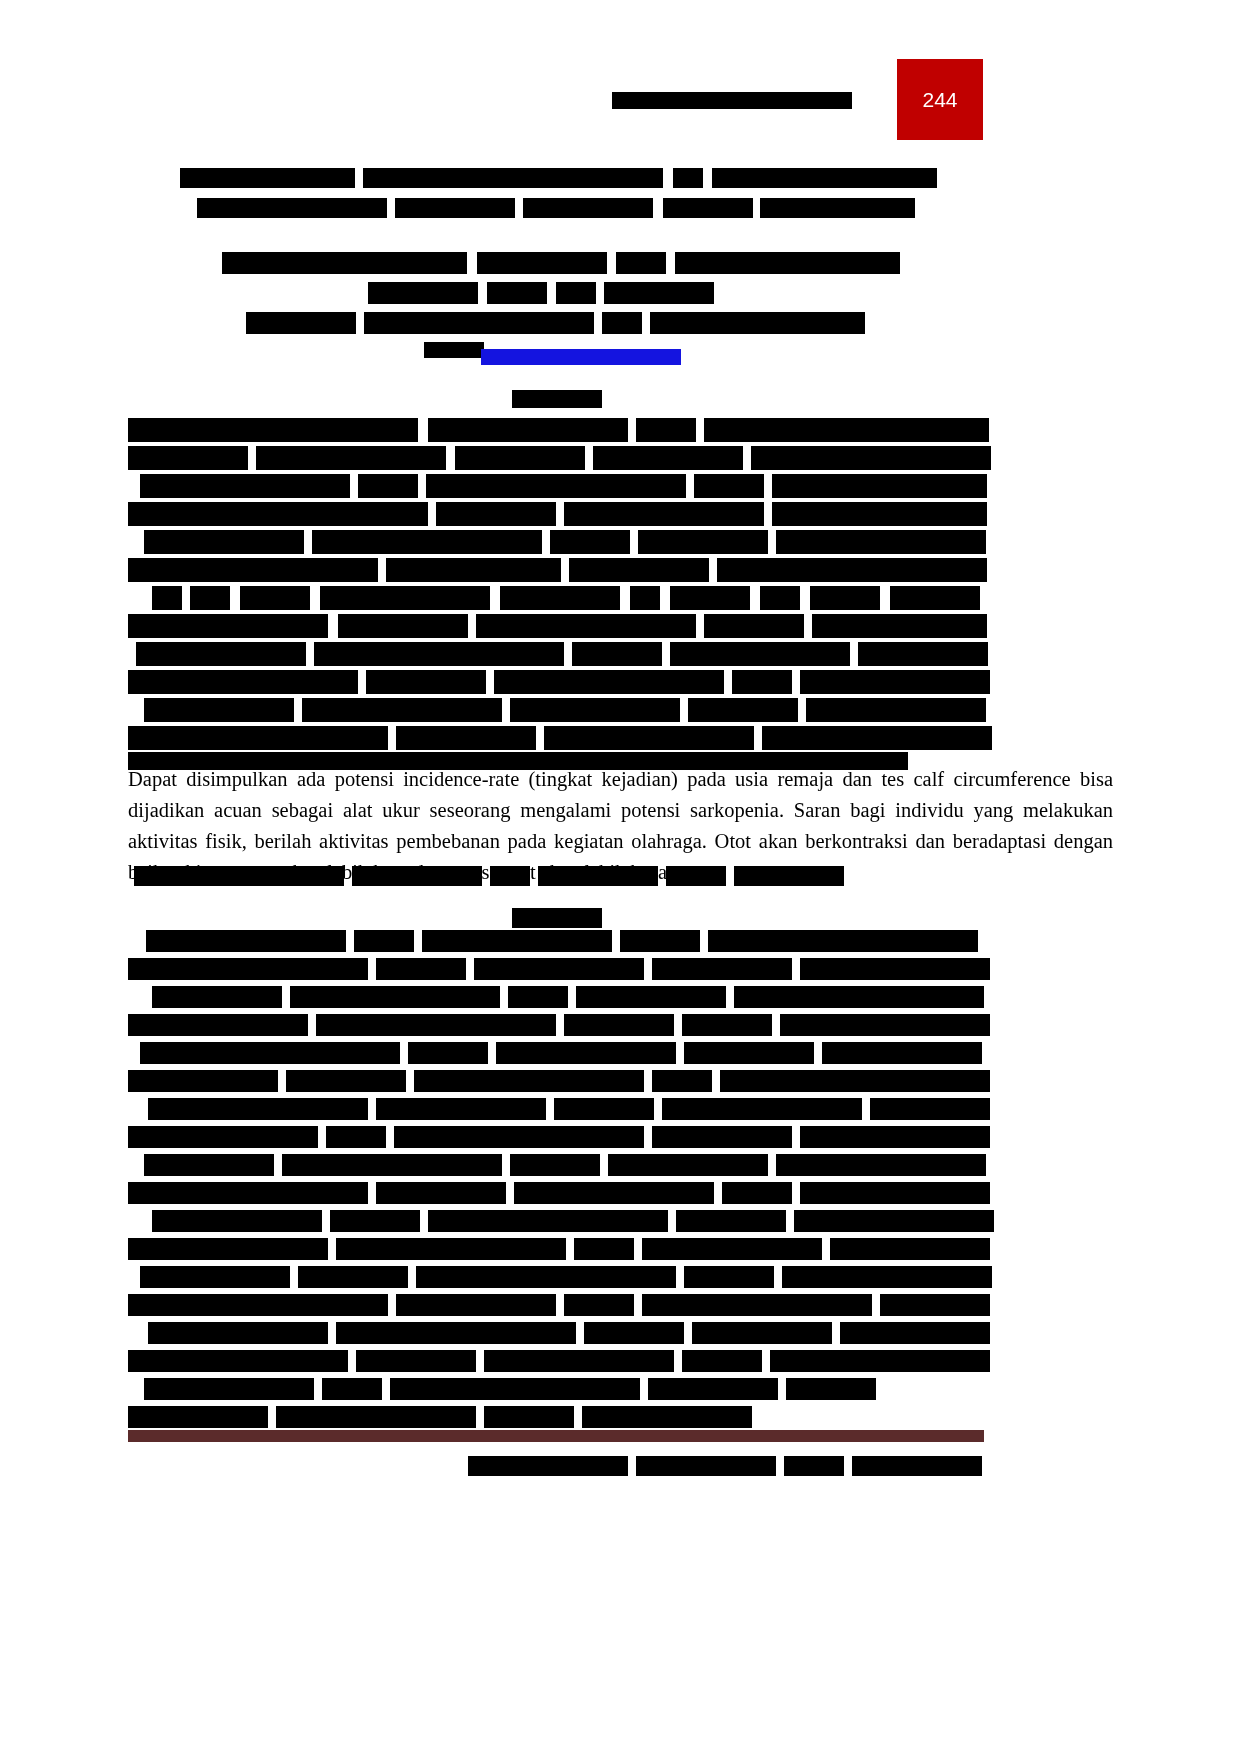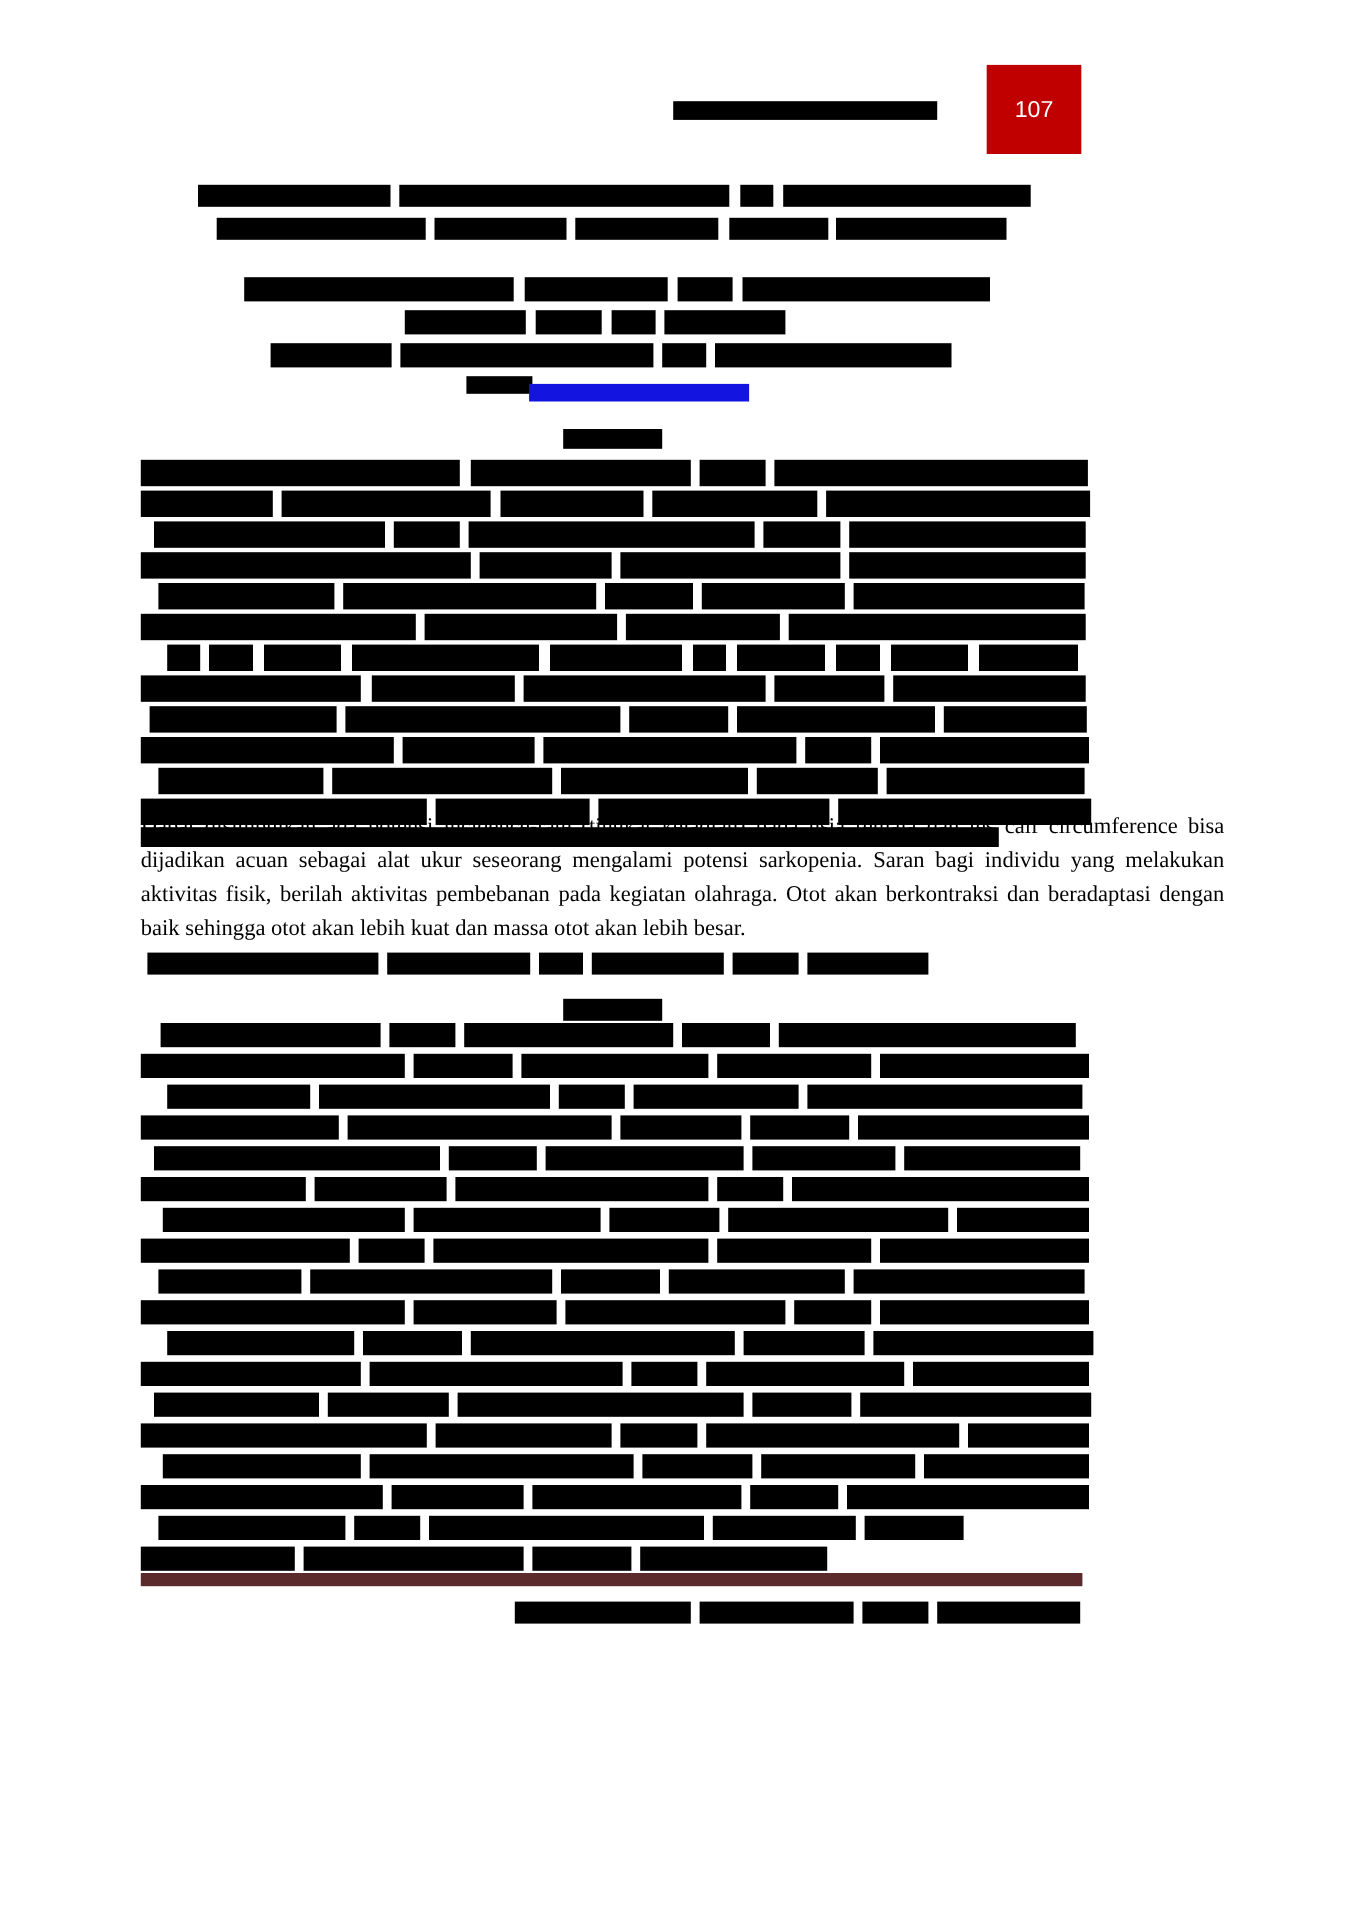--- a/index.html
+++ b/index.html
@@ -62,21 +62,21 @@
 
   .maroon-rule {
     position: absolute;
     background: #5b2b2b;
   }
 </style>
 </head>
 <body>
 
 <div class="page-badge">
-  <span>107</span>
+  <span>244</span>
 </div>
 
 <div id="redaction-layer">
     <div class="bar" style="left: 612px; top: 92px; width: 240px; height: 17px;"></div>
     <div class="bar" style="left: 180px; top: 168px; width: 175px; height: 20px;"></div>
     <div class="bar" style="left: 363px; top: 168px; width: 300px; height: 20px;"></div>
     <div class="bar" style="left: 673px; top: 168px; width: 30px; height: 20px;"></div>
     <div class="bar" style="left: 712px; top: 168px; width: 225px; height: 20px;"></div>
     <div class="bar" style="left: 197px; top: 198px; width: 190px; height: 20px;"></div>
     <div class="bar" style="left: 395px; top: 198px; width: 120px; height: 20px;"></div>
@@ -256,15 +256,15 @@
     <div class="bar" style="left: 484px; top: 1406px; width: 90px; height: 22px;"></div>
     <div class="bar" style="left: 582px; top: 1406px; width: 170px; height: 22px;"></div>
     <div class="bar" style="left: 468px; top: 1456px; width: 160px; height: 20px;"></div>
     <div class="bar" style="left: 636px; top: 1456px; width: 140px; height: 20px;"></div>
     <div class="bar" style="left: 784px; top: 1456px; width: 60px; height: 20px;"></div>
     <div class="bar" style="left: 852px; top: 1456px; width: 130px; height: 20px;"></div>
     <div class="link-bar" style="left: 481px; top: 349px; width: 200px; height: 16px; background: rgb(20, 20, 224);"></div>
     <div class="maroon-rule" style="left: 128px; top: 1430px; width: 856px; height: 12px; background: rgb(91, 43, 43);"></div>
   </div>
 
-<div class="readable" style="top:736px;">
+<div class="readable" style="top:764px;">
   <span class="lead">Dapat disimpulkan ada potensi incidence-rate (tingkat kejadian) pada usia remaja dan tes calf circumference bisa dijadikan acuan sebagai alat ukur seseorang mengalami potensi sarkopenia. Saran bagi individu yang melakukan aktivitas fisik, berilah aktivitas pembebanan pada kegiatan olahraga. Otot akan berkontraksi dan beradaptasi dengan baik sehingga otot akan lebih kuat dan massa otot akan lebih besar.</span>
 </div>
 
 </body></html>

